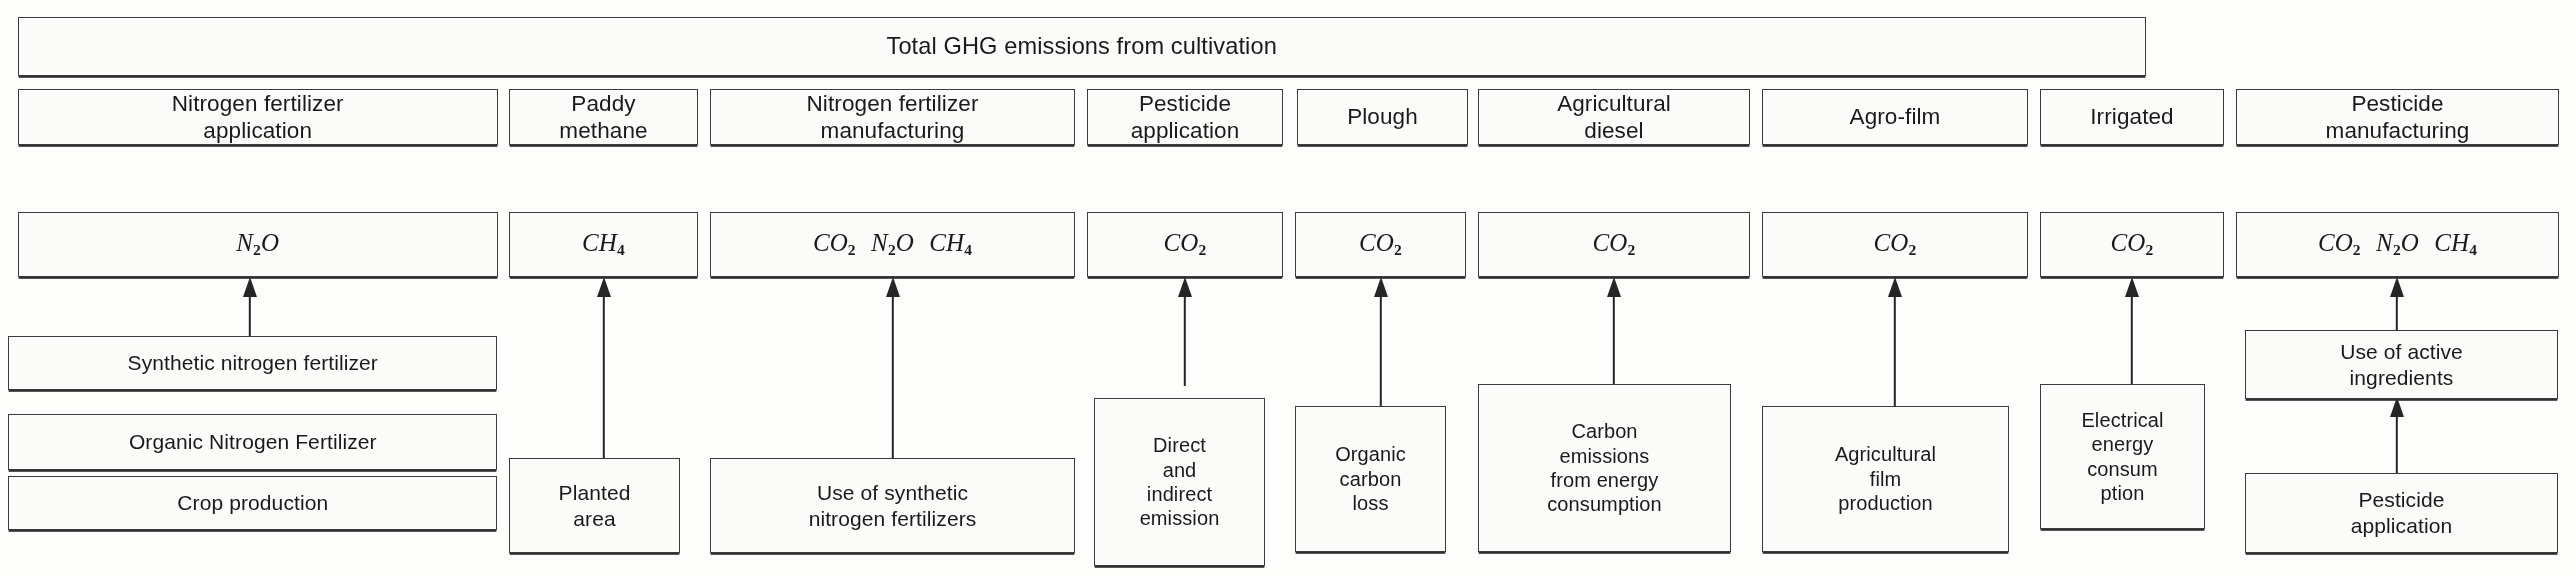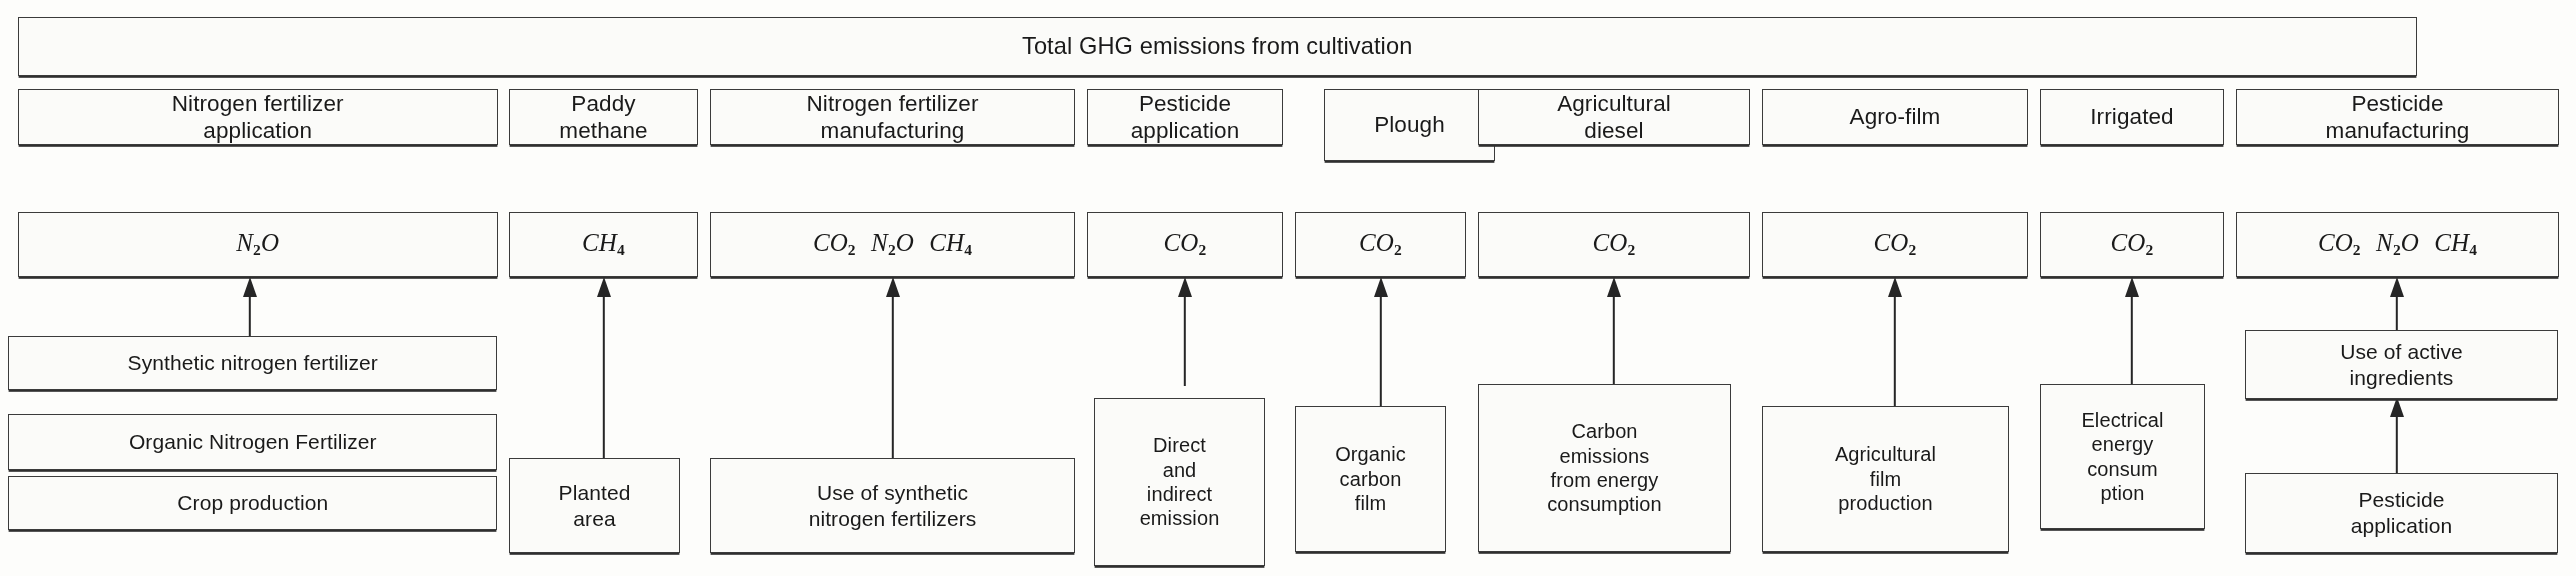--- a/index.html
+++ b/index.html
@@ -69,41 +69,41 @@
     border-left:7.7px solid transparent;
     border-right:7.7px solid transparent;
     border-bottom:20px solid #262626;
   }
 </style>
 </head>
 <body>
 
 <div id="stage">
 
-  <div class="box title-box" style="left:17.7px;top:16.5px;width:2399px;height:59px;">
+  <div class="box title-box" style="left:17.7px;top:16.5px;width:2128px;height:59px;">
     <span class="txt">Total GHG emissions from cultivation</span>
   </div>
 
   <div class="box proc-box" style="left:17.7px;top:89px;width:480px;height:56px;">
     <span class="txt">Nitrogen fertilizer
 application</span>
   </div>
   <div class="box proc-box" style="left:509px;top:89px;width:189px;height:56px;">
     <span class="txt">Paddy
 methane</span>
   </div>
   <div class="box proc-box" style="left:710px;top:89px;width:365px;height:56px;">
     <span class="txt">Nitrogen fertilizer
 manufacturing</span>
   </div>
   <div class="box proc-box" style="left:1087px;top:89px;width:196px;height:56px;">
     <span class="txt">Pesticide
 application</span>
   </div>
-  <div class="box proc-box" style="left:1324px;top:89px;width:171px;height:72px;">
+  <div class="box proc-box" style="left:1297px;top:89px;width:171px;height:56px;">
     <span class="txt">Plough</span>
   </div>
   <div class="box proc-box" style="left:1478px;top:89px;width:272px;height:56px;">
     <span class="txt">Agricultural
 diesel</span>
   </div>
   <div class="box proc-box" style="left:1762px;top:89px;width:266px;height:56px;">
     <span class="txt">Agro-film</span>
   </div>
   <div class="box proc-box" style="left:2040px;top:89px;width:184px;height:56px;">
@@ -215,21 +215,21 @@
   <div class="box src-box small" style="left:1094px;top:384px;width:171px;height:168px;margin-top:14px;">
     <span class="txt">Direct
 and
 indirect
 emission</span>
   </div>
 
   <div class="box src-box small" style="left:1295px;top:406px;width:151px;height:146px;">
     <span class="txt">Organic
 carbon
-film</span>
+loss</span>
   </div>
 
   <div class="box src-box small" style="left:1478px;top:384px;width:253px;height:168px;">
     <span class="txt">Carbon
 emissions
 from energy
 consumption</span>
   </div>
 
   <div class="box src-box small" style="left:1762px;top:406px;width:247px;height:146px;">

